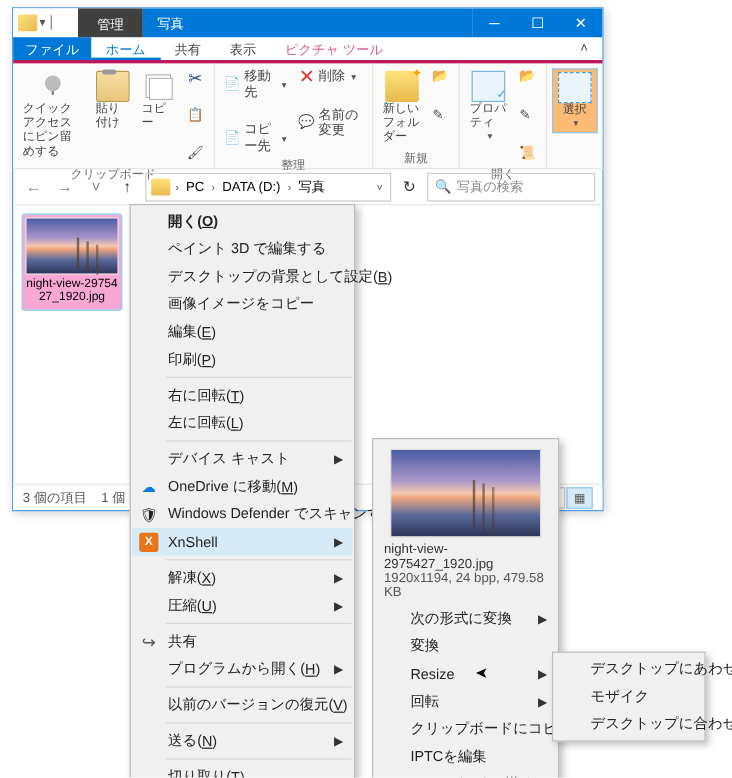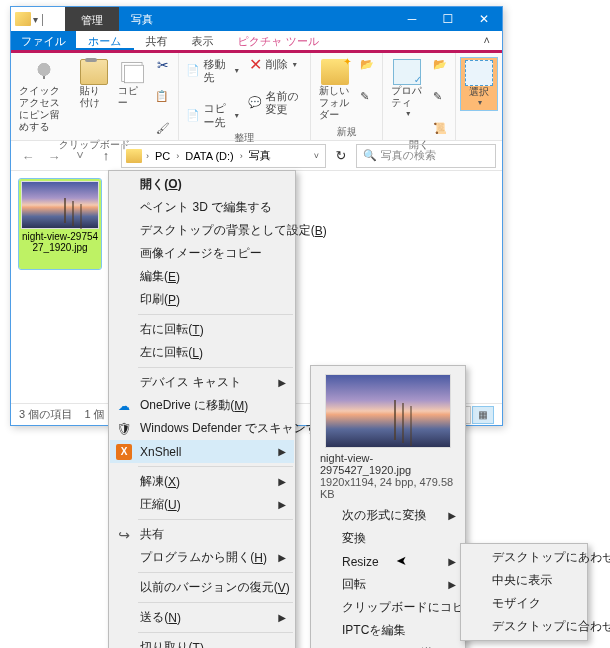--- a/index.html
+++ b/index.html
@@ -61,21 +61,21 @@
   .navbtn.en { color: #333; }
   .addrbar { flex: 1; height: 24px; border: 1px solid #ccc; display: flex; align-items: center; font-size: 11px; padding: 0 4px; gap: 0px; }
   .crumb { padding: 0 4px; }
   .cchev { color:#555; font-size:9px; padding:0 2px;}
   .addr-folder{width:16px;height:14px;background:linear-gradient(#ffe27a,#e8b94d);border-radius:1px;margin-right:2px;}
   .searchbox { width: 140px; height: 24px; border: 1px solid #ccc; display:flex; align-items:center; padding: 0 6px; font-size:11px; color:#888; }
   .searchico { margin-right:4px; color:#888; font-size:11px; }
   
   .content { position: relative; height: 240px; padding: 8px; display:flex; gap: 8px; align-items:flex-start; }
   .thumb { width: 82px; display:flex; flex-direction:column; align-items:center; font-size:10px; text-align:center; }
-  .thumb.sel { background:#bef264; outline:1px solid #7fc6ef; border-radius:2px; padding-bottom:16px;text-align:center; }
+  .thumb.sel { background:#f9a8d4; outline:1px solid #7fc6ef; border-radius:2px; padding-bottom:5px;text-align:center; }
   .thumb-img { width: 78px; height: 48px; border:1px solid #ddd; margin:2px 0; }
   .sunset { background: linear-gradient(to bottom, #4b5ba3 0%, #a896c8 35%, #f4c9b0 50%, #f0a880 55%, #5a6a9a 75%, #2d3458 100%); position:relative; }
   .sunset::before{content:"";position:absolute;left:55%;top:35%;width:2px;height:55%;background:rgba(80,60,40,.7);box-shadow:8px 3px 0 0 rgba(80,60,40,.6), 16px 6px 0 0 rgba(80,60,40,.5);}
   .fuji { background: linear-gradient(to bottom,#5580c8 45%,#9bc4f0 46%,#d8e0c0 75%,#b0c890 100%); position:relative;}
   .fuji::before{content:"";position:absolute;left:24px;top:14px;border-left:15px solid transparent;border-right:15px solid transparent;border-bottom:20px solid #8fb8e0;}
   .city { background: linear-gradient(to bottom,#1a2850 40%,#3a5088 60%,#203060 100%); position:relative;}
   .city::after{content:"";position:absolute;left:10%;top:40%;width:80%;height:50%;background:repeating-linear-gradient(90deg,#6a8ab8 0,#6a8ab8 3px,transparent 3px,transparent 7px);}
   
   .statusbar { position:absolute; bottom:0; left:0; right:0; height:22px; border-top:1px solid #e5e5e5; display:flex; align-items:center; font-size:11px; color:#555; padding:0 8px; gap:12px; background:#fff;}
   .statusbar .right { margin-left:auto; display:flex; gap:1px; }
@@ -407,18 +407,17 @@
       <span class="arrow">▶</span>
     </div>
   <div class="mi">クリップボードにコピー</div>
   <div class="mi">IPTCを編集</div>
   <div class="mi">ImageShackに送る</div>
 
 </div>
 
 <div id="ctx3" class="ctxmenu">
   <div class="mi">デスクトップにあわせる</div>
-  <div class="mi">中央に表示</div>
   <div class="mi">モザイク</div>
   <div class="mi">デスクトップに合わせる</div>
 </div>
 
 <div class="cursor">➤</div>
 
 </body></html>

